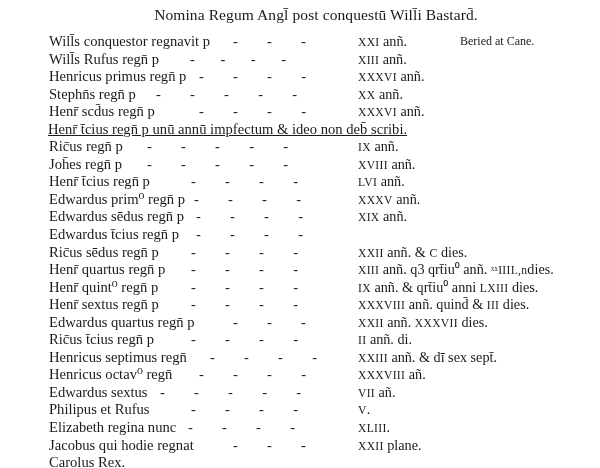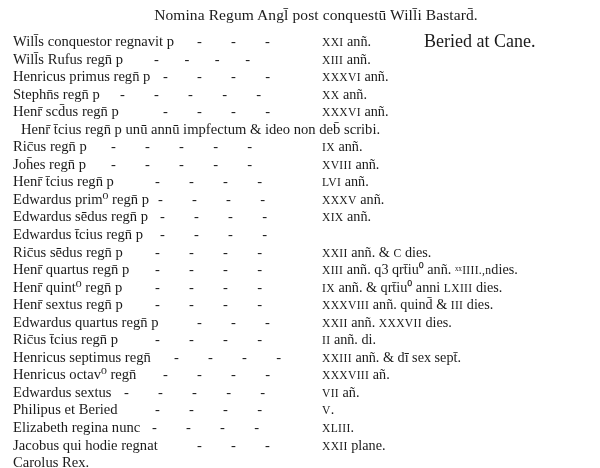--- a/index.html
+++ b/index.html
@@ -34,20 +34,21 @@
     position: absolute;
     left: 0;
     top: 33px;
     width: 600px;
   }
   .row {
     position: relative;
     height: 17.55px;
     line-height: 17.55px;
     white-space: nowrap;
+    margin-left: 36px;
   }
   .name {
     position: absolute;
     left: 13px;
     top: 0;
     font-size: 14.6px;
     white-space: nowrap;
   }
   .dashes {
     position: absolute;
@@ -64,26 +65,27 @@
     font-family: Liberation Serif, serif;
   }
   .value .rn {
     font-size: 11.6px;
     letter-spacing: 0.3px;
   }
   .note {
     position: absolute;
     left: 424px;
     top: 0;
-    font-size: 18px;
+    font-size: 12px;
     white-space: nowrap;
   }
   
   .row.prose .name {
-    left: 21px;
+    left: 12px;
+    text-decoration: underline;
   }
 </style>
 </head>
 <body>
 
 <div id="page">
 
   <div class="title">Nomina Regum Angl̄ post conquestū Will̄i Bastard̄.</div>
 
   <div class="rows" id="rows-container">
@@ -184,21 +186,21 @@
         <span class="name">Henricus octav⁰ regn̄</span>
         <span class="dashes" style="left: 163px;">-        -        -        -</span>
         <span class="value"><span class="rn">XXXVIII</span><span> añ.</span></span>
       </div>
       <div class="row">
         <span class="name">Edwardus sextus</span>
         <span class="dashes" style="left: 124px;">-        -        -        -        -</span>
         <span class="value"><span class="rn">VII</span><span> añ.</span></span>
       </div>
       <div class="row">
-        <span class="name">Philipus et Beried</span>
+        <span class="name">Philipus et Rufus</span>
         <span class="dashes" style="left: 155px;">-        -        -        -</span>
         <span class="value"><span class="rn">V</span><span>.</span></span>
       </div>
       <div class="row">
         <span class="name">Elizabeth regina nunc</span>
         <span class="dashes" style="left: 152px;">-        -        -        -</span>
         <span class="value"><span class="rn">XLIII</span><span>.</span></span>
       </div>
       <div class="row">
         <span class="name">Jacobus qui hodie regnat</span>

